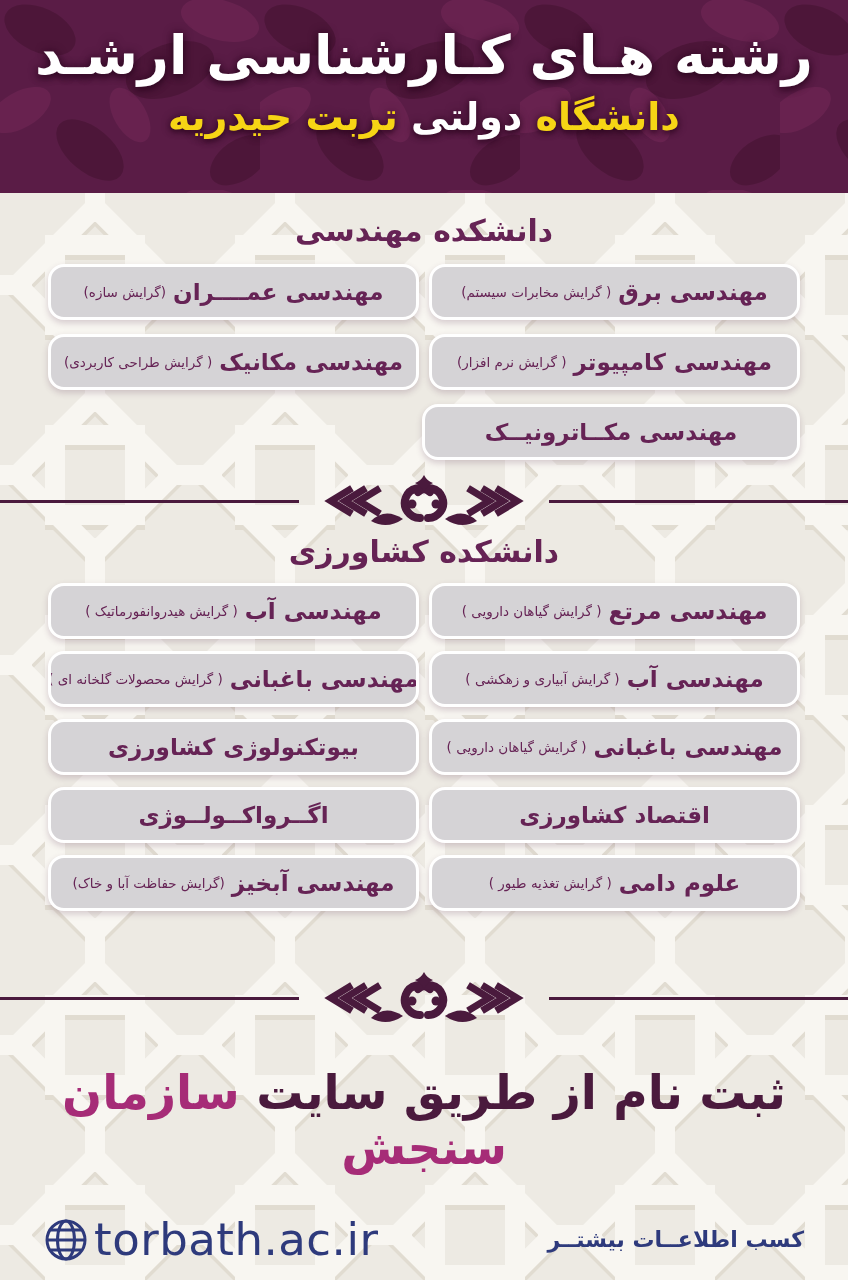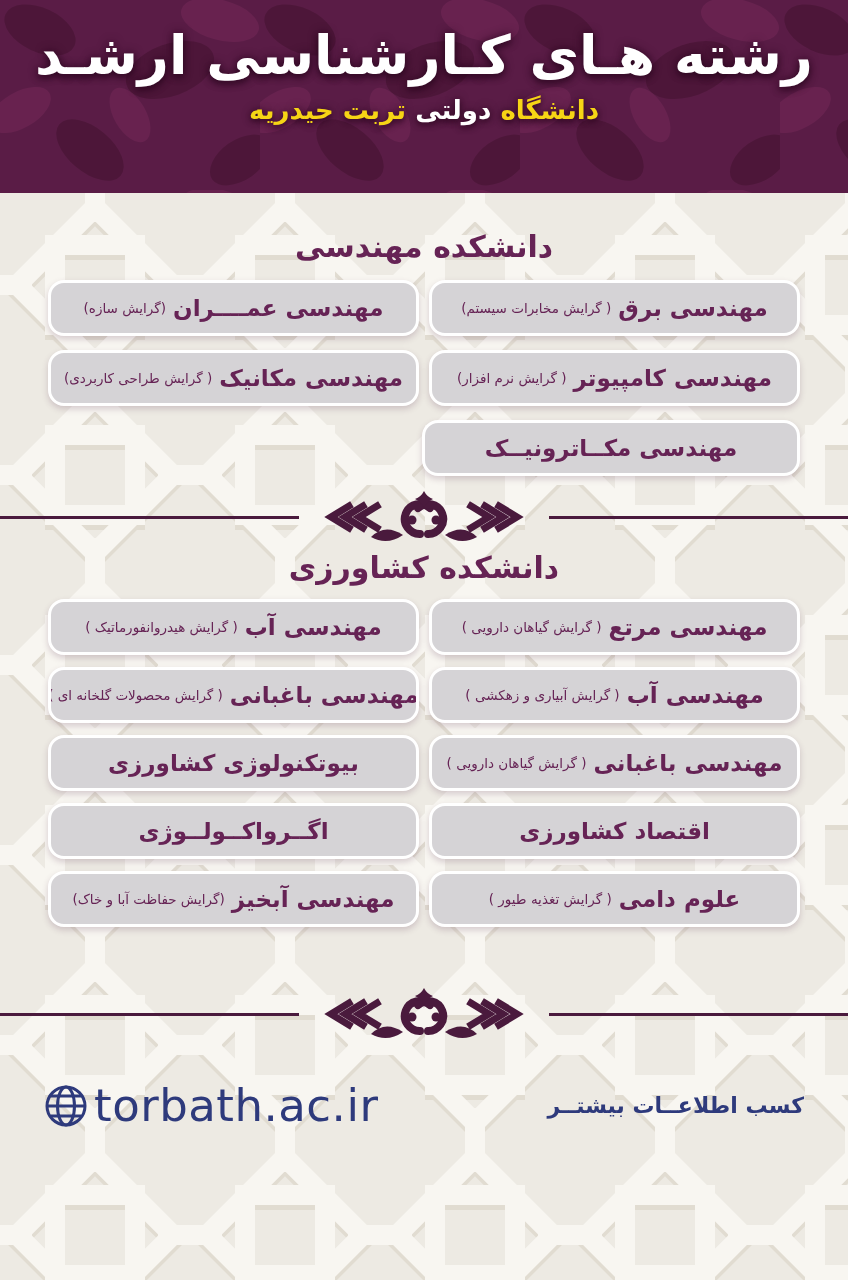--- a/index.html
+++ b/index.html
@@ -7,28 +7,28 @@
   body { font-family:"DejaVu Sans", sans-serif; }
   .poster { position:relative; width:848px; height:1280px; background:var(--paper,#edeae3); overflow:hidden; }
   .bg-svg { position:absolute; inset:0; z-index:0; }
 
   
   .header { position:relative; height:193px; overflow:hidden; background:var(--header-bg,#5a1c46); z-index:1; }
   .header-pattern { position:absolute; inset:0; }
   .header-inner { position:relative; z-index:2; text-align:center; padding-top:24px; direction:rtl; }
   .poster-title { font-size:54px; font-weight:bold; color:#ffffff; letter-spacing:-1px;
                   text-shadow:0 0 10px rgba(42,6,30,.85), 0 4px 6px rgba(42,6,30,.6); }
-  .poster-subtitle { margin-top:8px; font-size:26px; font-weight:bold;
+  .poster-subtitle { margin-top:8px; font-size:38px; font-weight:bold;
                      text-shadow:0 0 8px rgba(42,6,30,.8), 0 3px 5px rgba(42,6,30,.55); }
   .poster-subtitle .w-yellow { color:var(--yellow,#f6d515); }
   .poster-subtitle .w-white { color:#ffffff; }
 
   main { position:relative; z-index:1; }
   .section-heading { text-align:center; font-size:30px; font-weight:bold; color:var(--plum,#662355);
-                     margin-top:36px; direction:rtl; }
+                     margin-top:20px; direction:rtl; }
   .rows { width:752px; margin:0 auto; }
   .prog-row { display:flex; gap:10px; margin-top:14px; direction:rtl; }
   .prog-row.first { margin-top:16px; }
   .prog-row.agri { margin-top:12px; }
   .prog-row.agri.first { margin-top:14px; }
   .prog-row.single { }
   .pill { flex:1; height:56px; background:var(--pill-bg,#d5d3d6); border:3px solid #ffffff;
           border-radius:16px; display:flex; align-items:center; justify-content:center; gap:7px;
           direction:rtl; color:var(--plum,#662355); box-shadow:0 3px 6px rgba(90,50,80,.22);
           padding:0 8px; white-space:nowrap; overflow:hidden; }
@@ -234,20 +234,24 @@
           <circle cx="113" cy="30" r="4.5"></circle>
           <circle cx="137" cy="30" r="4.5"></circle>
           <path d="M104,45 q-16,11 -32,2 q14,-14 32,-2 z"></path>
           <path d="M146,45 q16,11 32,2 q-14,-14 -32,-2 z"></path>
           <path d="M125,1 q3,6 9,8 q-9,4 -9,12 q0,-8 -9,-12 q6,-2 9,-8 z"></path>
         </g>
       </svg>
       <div class="line"></div>
     </div>
 
+    <div class="register-line">
+      <span class="main-part">ثبت نام از طریق سایت</span>
+      <span class="highlight-part">سازمان سنجش</span>
+    </div>
 
     <div class="info-row">
       <span class="info-label">کسب اطلاعــات بیشتــر</span>
       <span class="site-group">
         <svg width="44" height="44" viewBox="0 0 44 44" xmlns="http://www.w3.org/2000/svg">
           <g stroke="#2e3a7c" stroke-width="3" fill="none">
             <circle cx="22" cy="22" r="19"></circle>
             <ellipse cx="22" cy="22" rx="8.5" ry="19"></ellipse>
             <path d="M3.5,22 h37 M7,12 h30 M7,32 h30"></path>
           </g>

